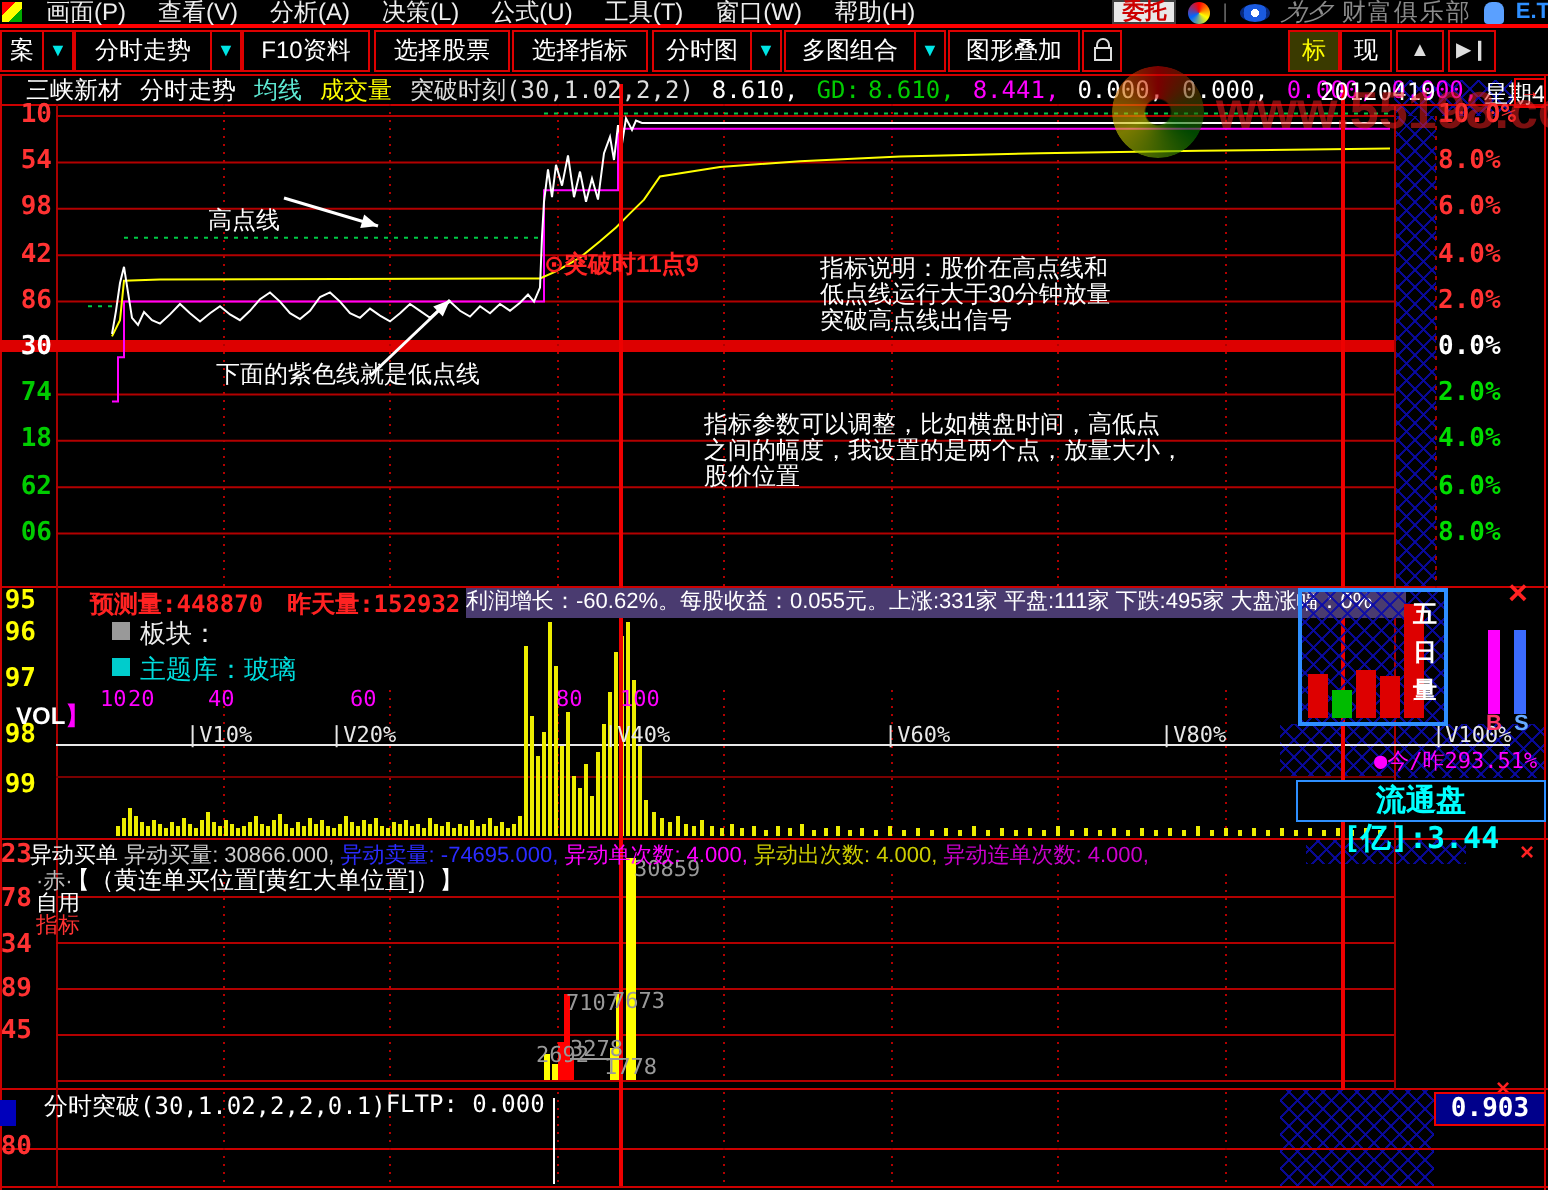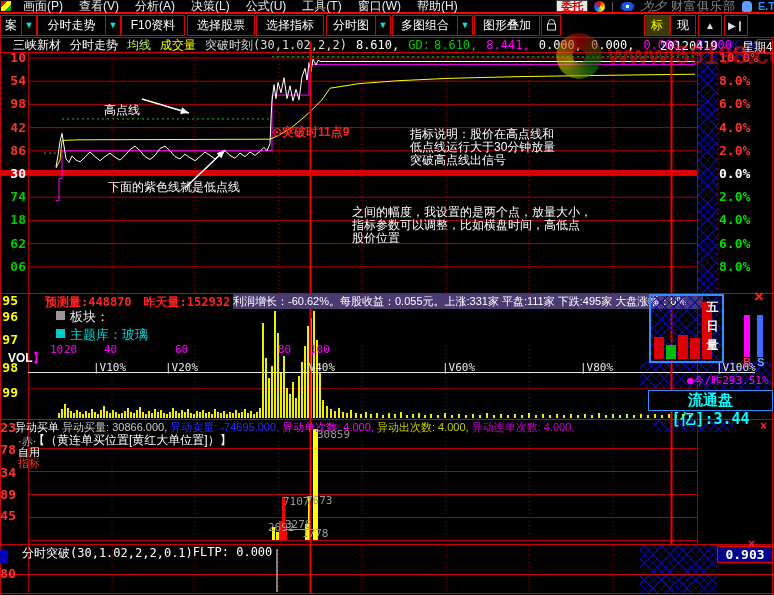--- a/index.html
+++ b/index.html
@@ -349,21 +349,21 @@
     </span>
     <span class="tbtn sel" style="left:644px;width:24px;">标</span>
     <span class="tbtn" style="left:670px;width:24px;">现</span>
     <span class="tbtn icon" style="left:698px;width:22px;">▲</span>
     <span class="tbtn icon" style="left:724px;width:22px;">▶❙</span>
   </div>
 
   <div id="inforow">
     <span style="color:#fff;">三峡新材</span>
     <span style="color:#fff;">分时走势</span>
-    <span style="color:#bef264;text-align:right;">均线</span>
+    <span style="color:#5eead4;text-align:right;">均线</span>
     <span style="color:#ffff00;">成交量</span>
     <span style="color:#ddd;" class="mono">突破时刻(30,1.02,2,2)</span>
     <span style="color:#fff;" class="mono">8.610,</span>
     <span style="color:#00cc00;" class="mono">GD:</span>
     <span style="color:#00cc00;margin-left:-5px;" class="mono">8.610,</span>
     <span style="color:#ff00ff;" class="mono">8.441,</span>
     <span style="color:#fff;" class="mono">0.000,</span>
     <span style="color:#fff;" class="mono">0.000,</span>
     <span style="color:#ff00ff;" class="mono">0.000,</span>
     <span style="color:#ff00ff;" class="mono">0.000,</span>
@@ -424,22 +424,22 @@
 
   <div class="ann" style="left:104px;top:85px;margin-top:19px;">高点线</div>
   <div class="ann" style="left:272px;top:126px;color:#ff2222;font-weight:bold;">⊙突破时11点9</div>
   <div class="ann" style="left:108px;top:181px;">下面的紫色线就是低点线</div>
   <div class="note" id="note1" style="left:410px;top:128px;">
       <div>指标说明：股价在高点线和</div>
       <div>低点线运行大于30分钟放量</div>
       <div>突破高点线出信号</div>
     </div>
   <div class="note" id="note2" style="left:352px;top:206px;">
+      <div>指标参数可以调整，比如横盘时间，高低点</div>
       <div>之间的幅度，我设置的是两个点，放量大小，</div>
-      <div>指标参数可以调整，比如横盘时间，高低点</div>
       <div>股价位置</div>
     </div>
 
   <div class="abs" style="left:45px;top:294px;display:flex;gap:12px;font-size:12px;color:#ff2222;font-weight:bold;white-space:nowrap;">
     <span class="mono">预测量:448870</span>
     <span class="mono">昨天量:152932</span>
   </div>
   <div id="ticker">利润增长：-60.62%。每股收益：0.055元。上涨:331家  平盘:111家  下跌:495家  大盘涨幅：0%</div>
   <span class="abs" style="left:56px;top:311px;width:9px;height:9px;background:#999;"></span>
   <span class="abs" style="left:70px;top:308px;color:#eee;font-size:13px;">板块：</span>

